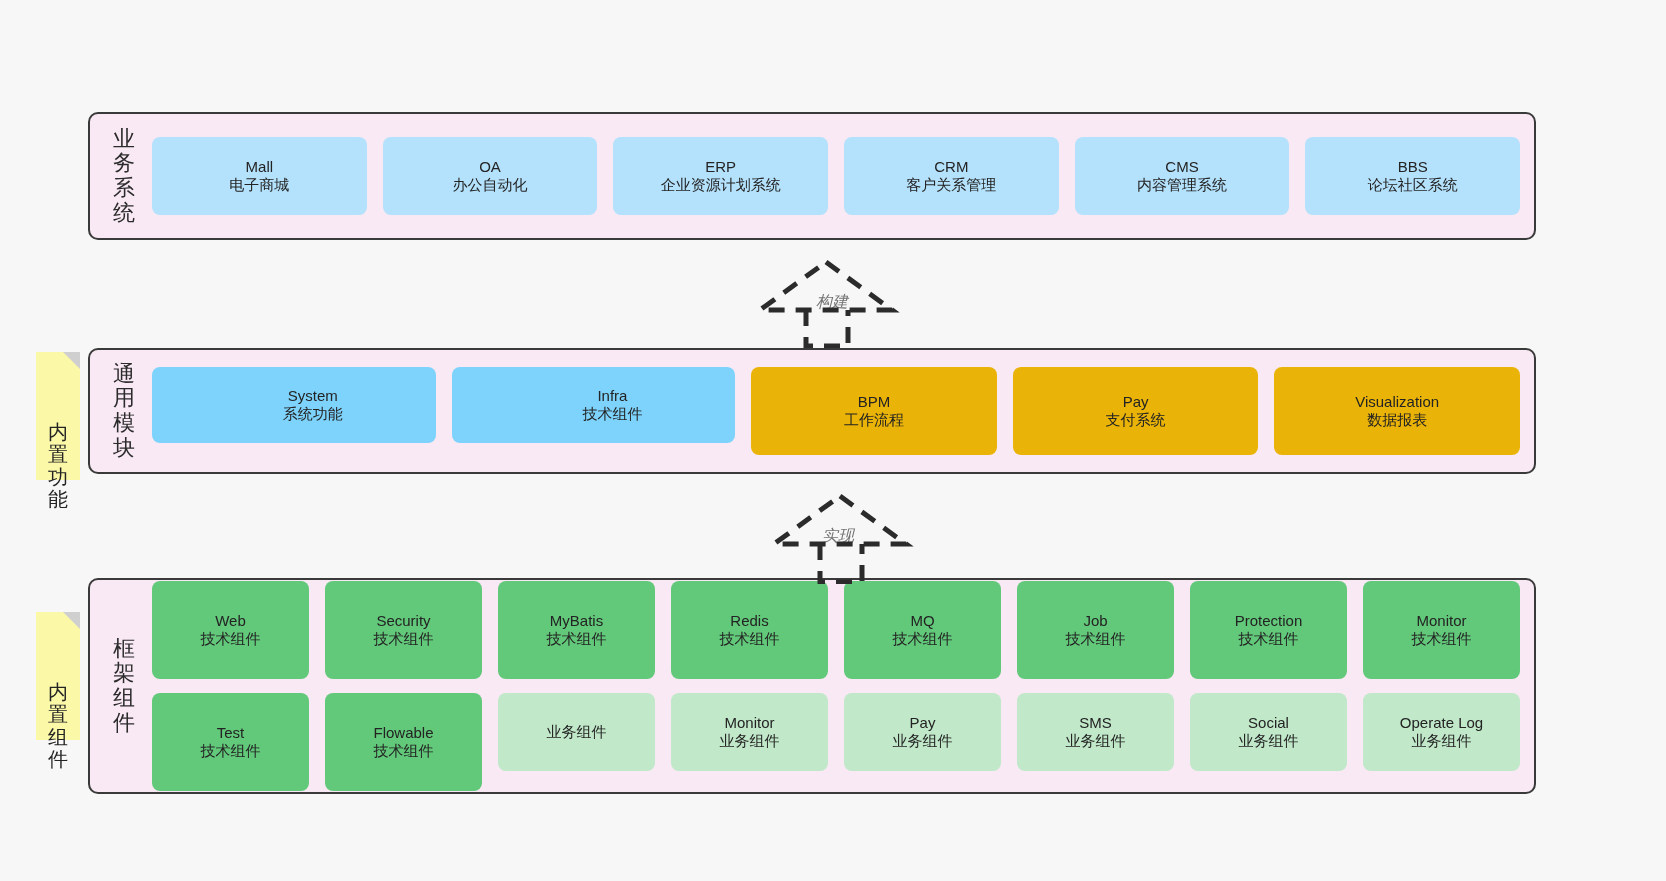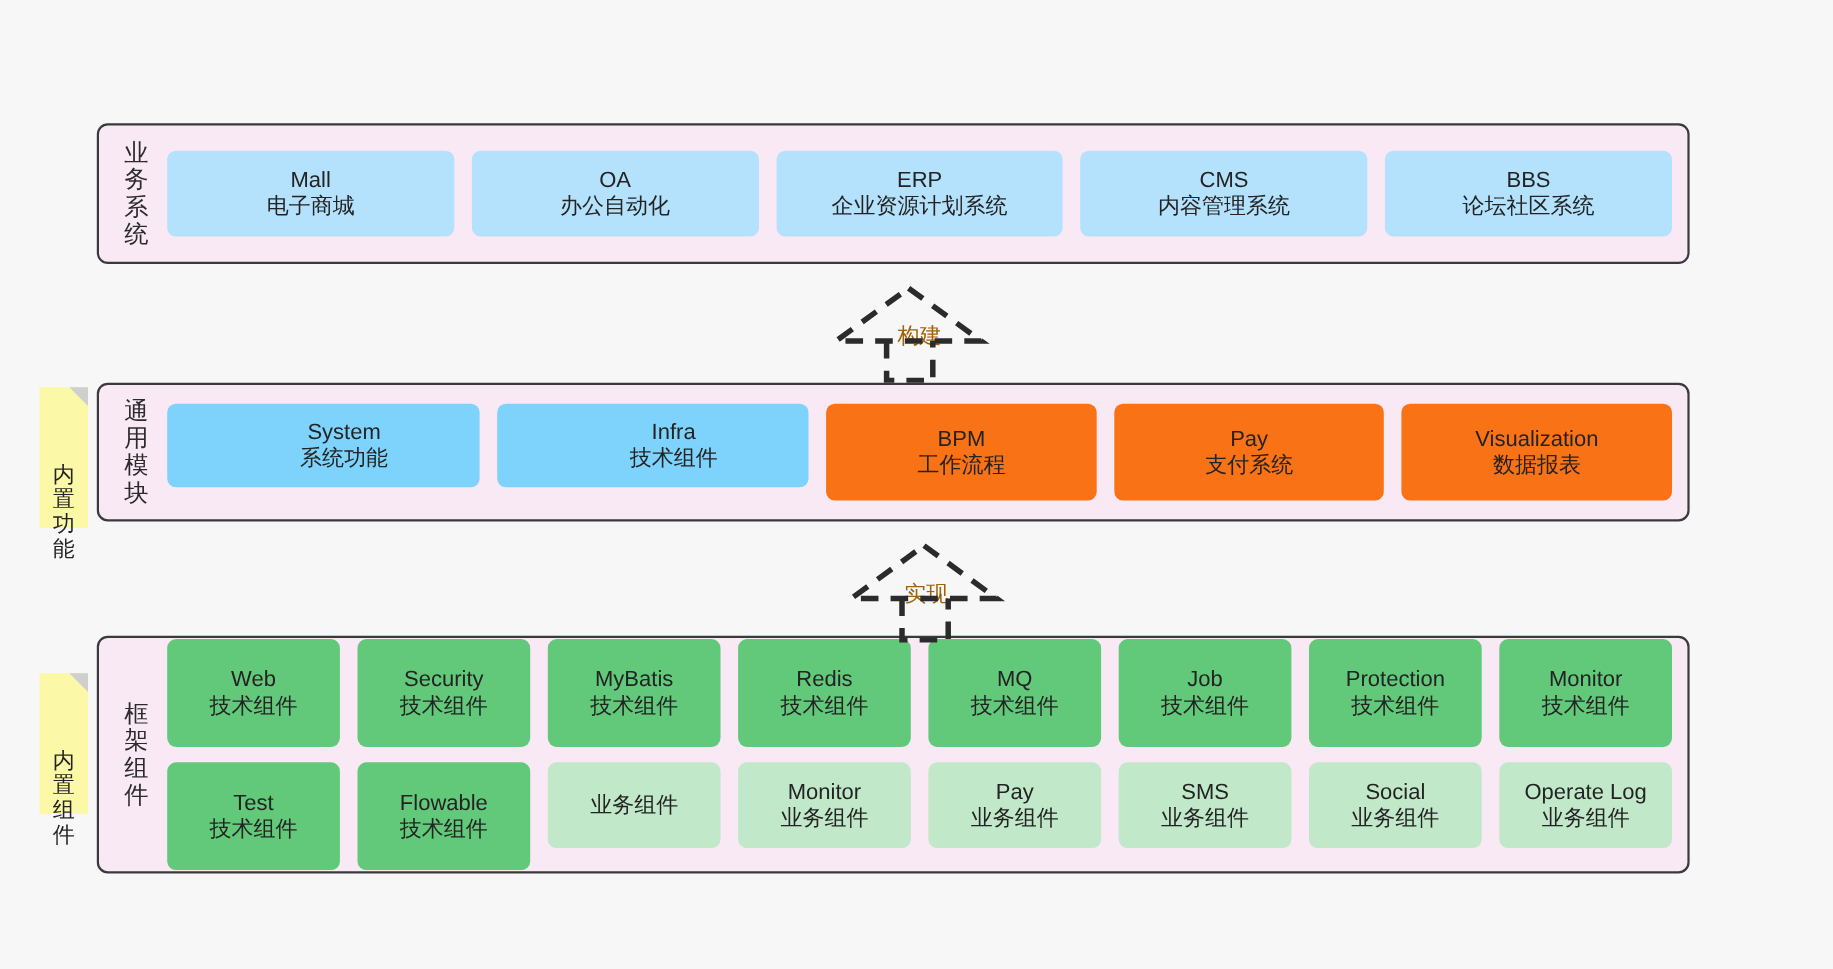--- a/index.html
+++ b/index.html
@@ -51,30 +51,30 @@
   
   .node {
     flex: 1 1 0;
     border-radius: 8px;
     display: flex;
     flex-direction: column;
     align-items: center;
     justify-content: center;
     text-align: center;
     color: #232323;
-    font-size: 20px;
+    font-size: 15px;
     line-height: 1.22;
     padding: 4px 6px;
     min-width: 0;
   }
   .node .en { white-space: normal; }
   .node .cn { white-space: nowrap; }
   .node.blue      { background: #b4e1fb; height: 78px; }
   .node.red       { background: #7dd3fc; height: 76px; padding-left: 44px; }
-  .node.pink      { background: #f97316; height: 88px; }
+  .node.pink      { background: #eab308; height: 88px; }
   .node.green     { background: #62c87a; height: 98px; }
   .node.lgreen    { background: #c0e8c9; height: 78px; }
 
   
   .note {
     position: absolute;
     background: #fbf8a8;
     color: #232323;
     font-size: 20px;
     line-height: 1.12;
@@ -91,24 +91,25 @@
     width: 0; height: 0;
     border-left: 17px solid transparent;
     border-top: 17px solid #cfcfcf;
   }
   .note .notetext { display: block; }
 
   
   .uml-arrow { position: absolute; z-index: 3; }
   .uml-label {
     position: absolute;
-    font-size: 20px;
-    color: #a16207;
+    font-size: 16px;
+    color: #737373;
     background: transparent;
     white-space: nowrap;
+    font-style: italic;
   }
 </style>
 </head>
 <body>
 
 <div id="canvas">
 
   <div class="layer" id="layer-business" style="left:88px; top:112px; width:1448px; height:128px;">
     <div class="layer-title">业
 务
@@ -122,20 +123,24 @@
         </div>
         <div class="node blue">
           <span class="en">OA</span>
           <span class="cn">办公自动化</span>
         </div>
         <div class="node blue">
           <span class="en">ERP</span>
           <span class="cn">企业资源计划系统</span>
         </div>
         <div class="node blue">
+          <span class="en">CRM</span>
+          <span class="cn">客户关系管理</span>
+        </div>
+        <div class="node blue">
           <span class="en">CMS</span>
           <span class="cn">内容管理系统</span>
         </div>
         <div class="node blue">
           <span class="en">BBS</span>
           <span class="cn">论坛社区系统</span>
         </div>
       </div>
     </div>
   </div>

